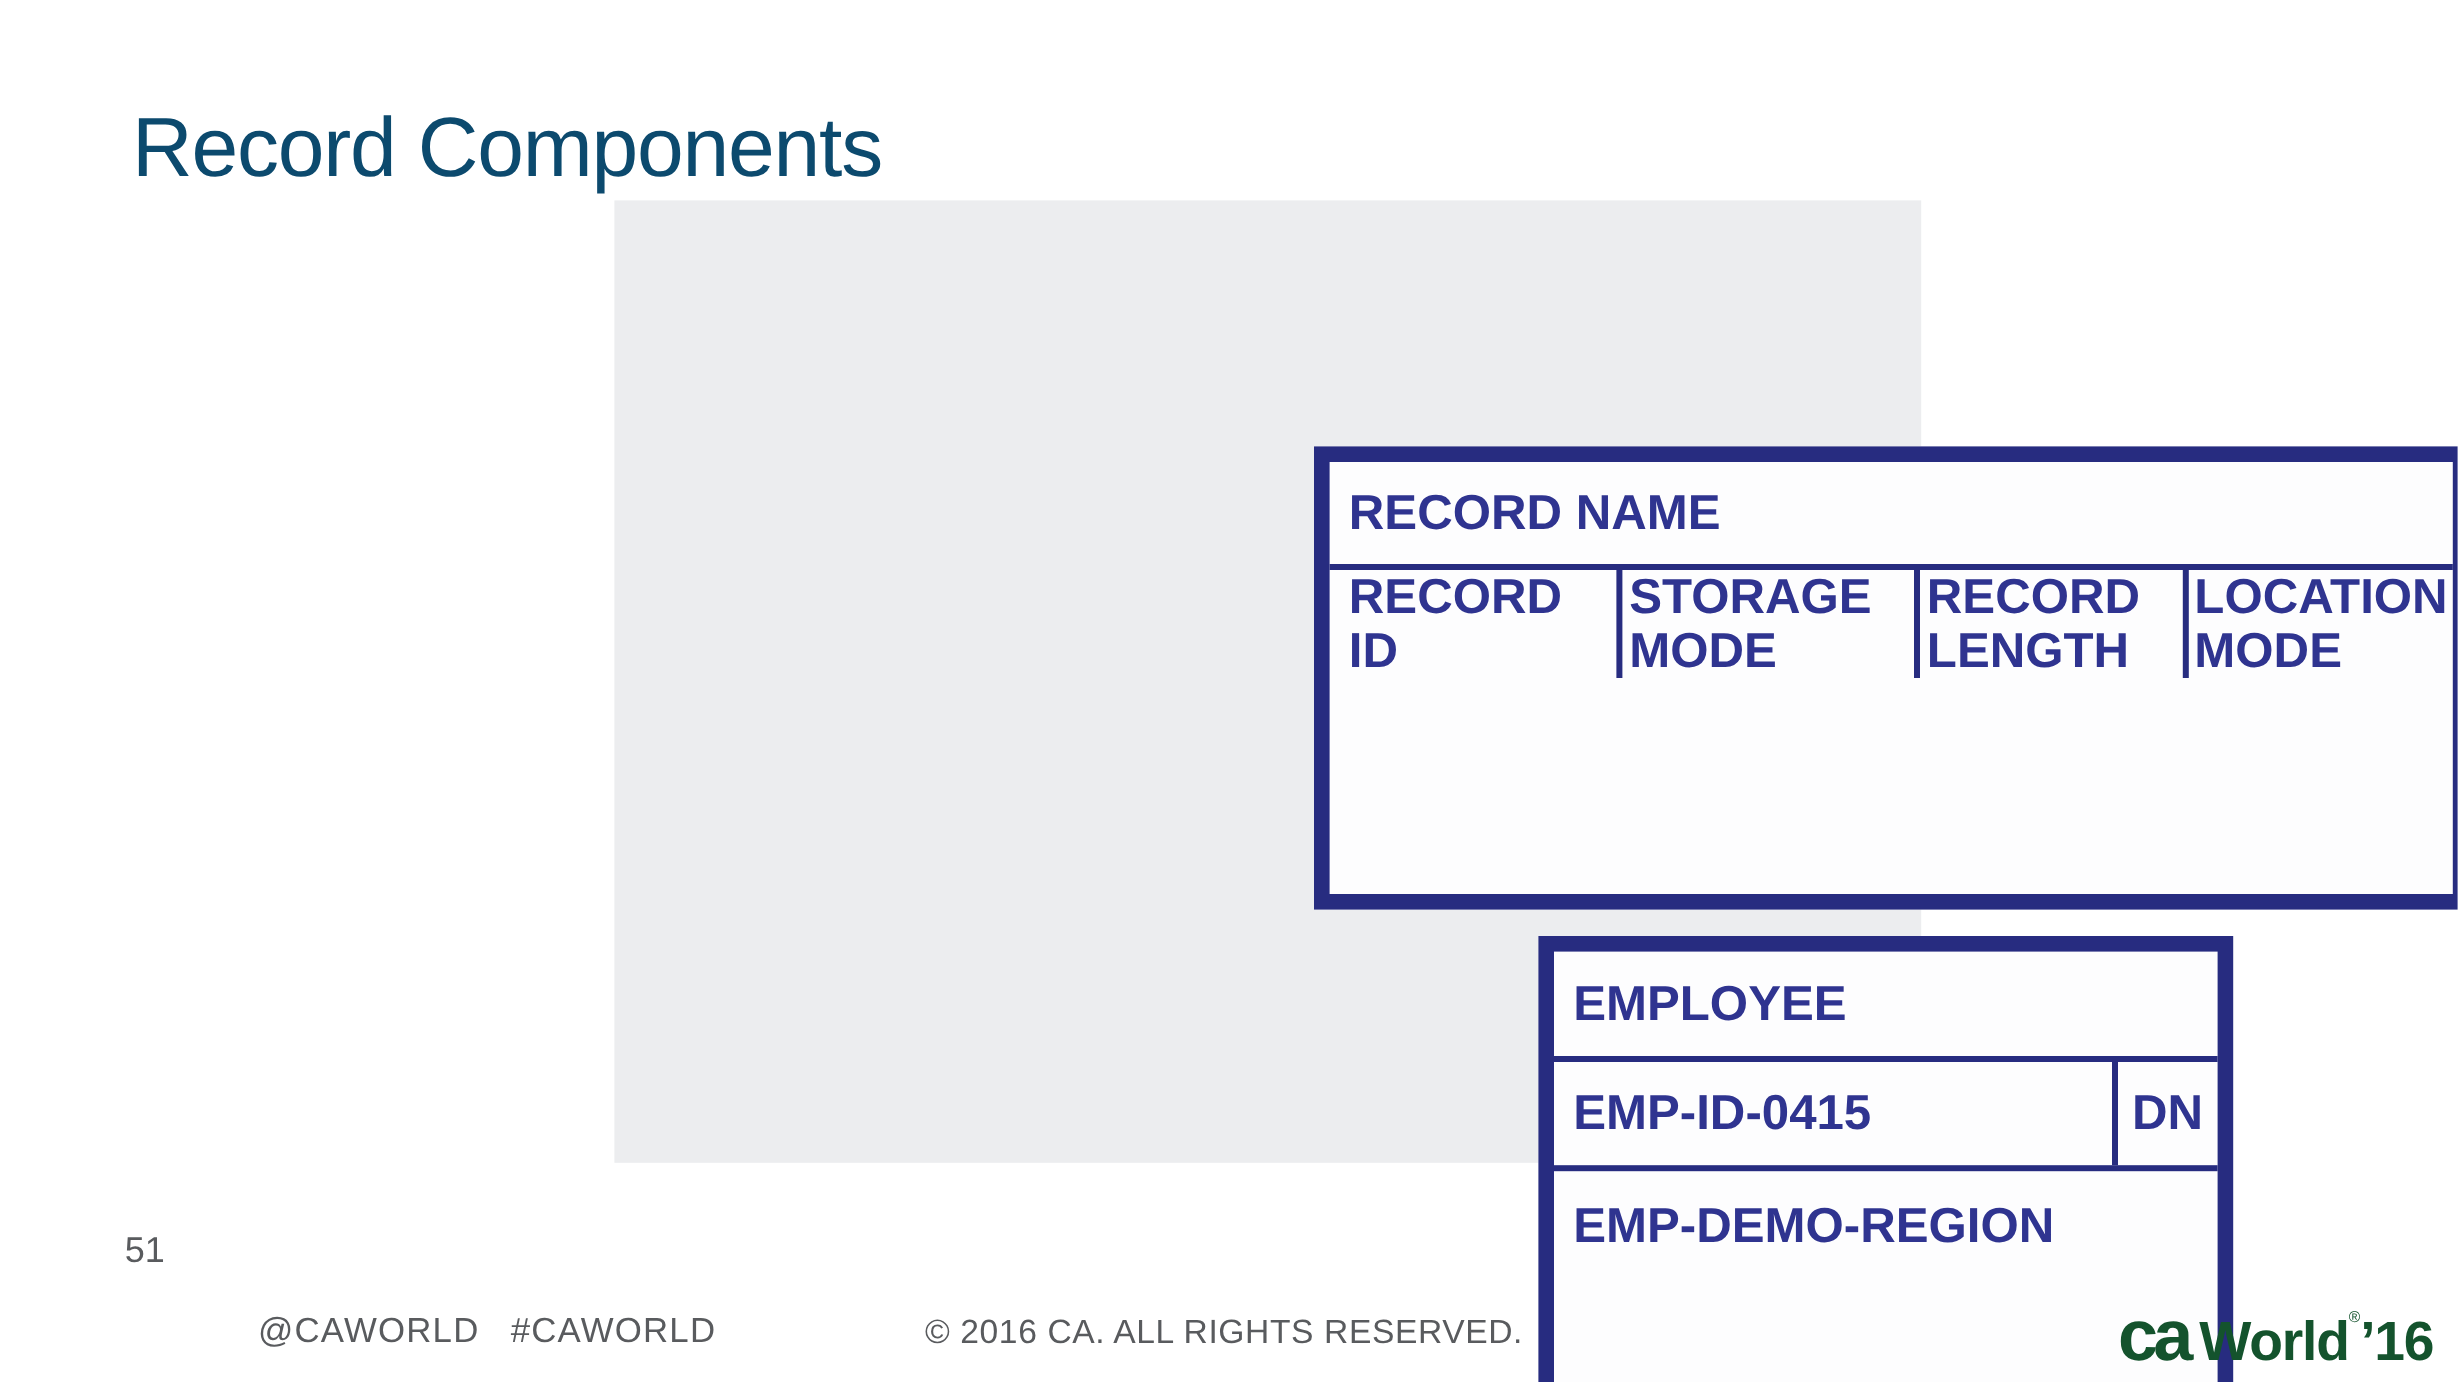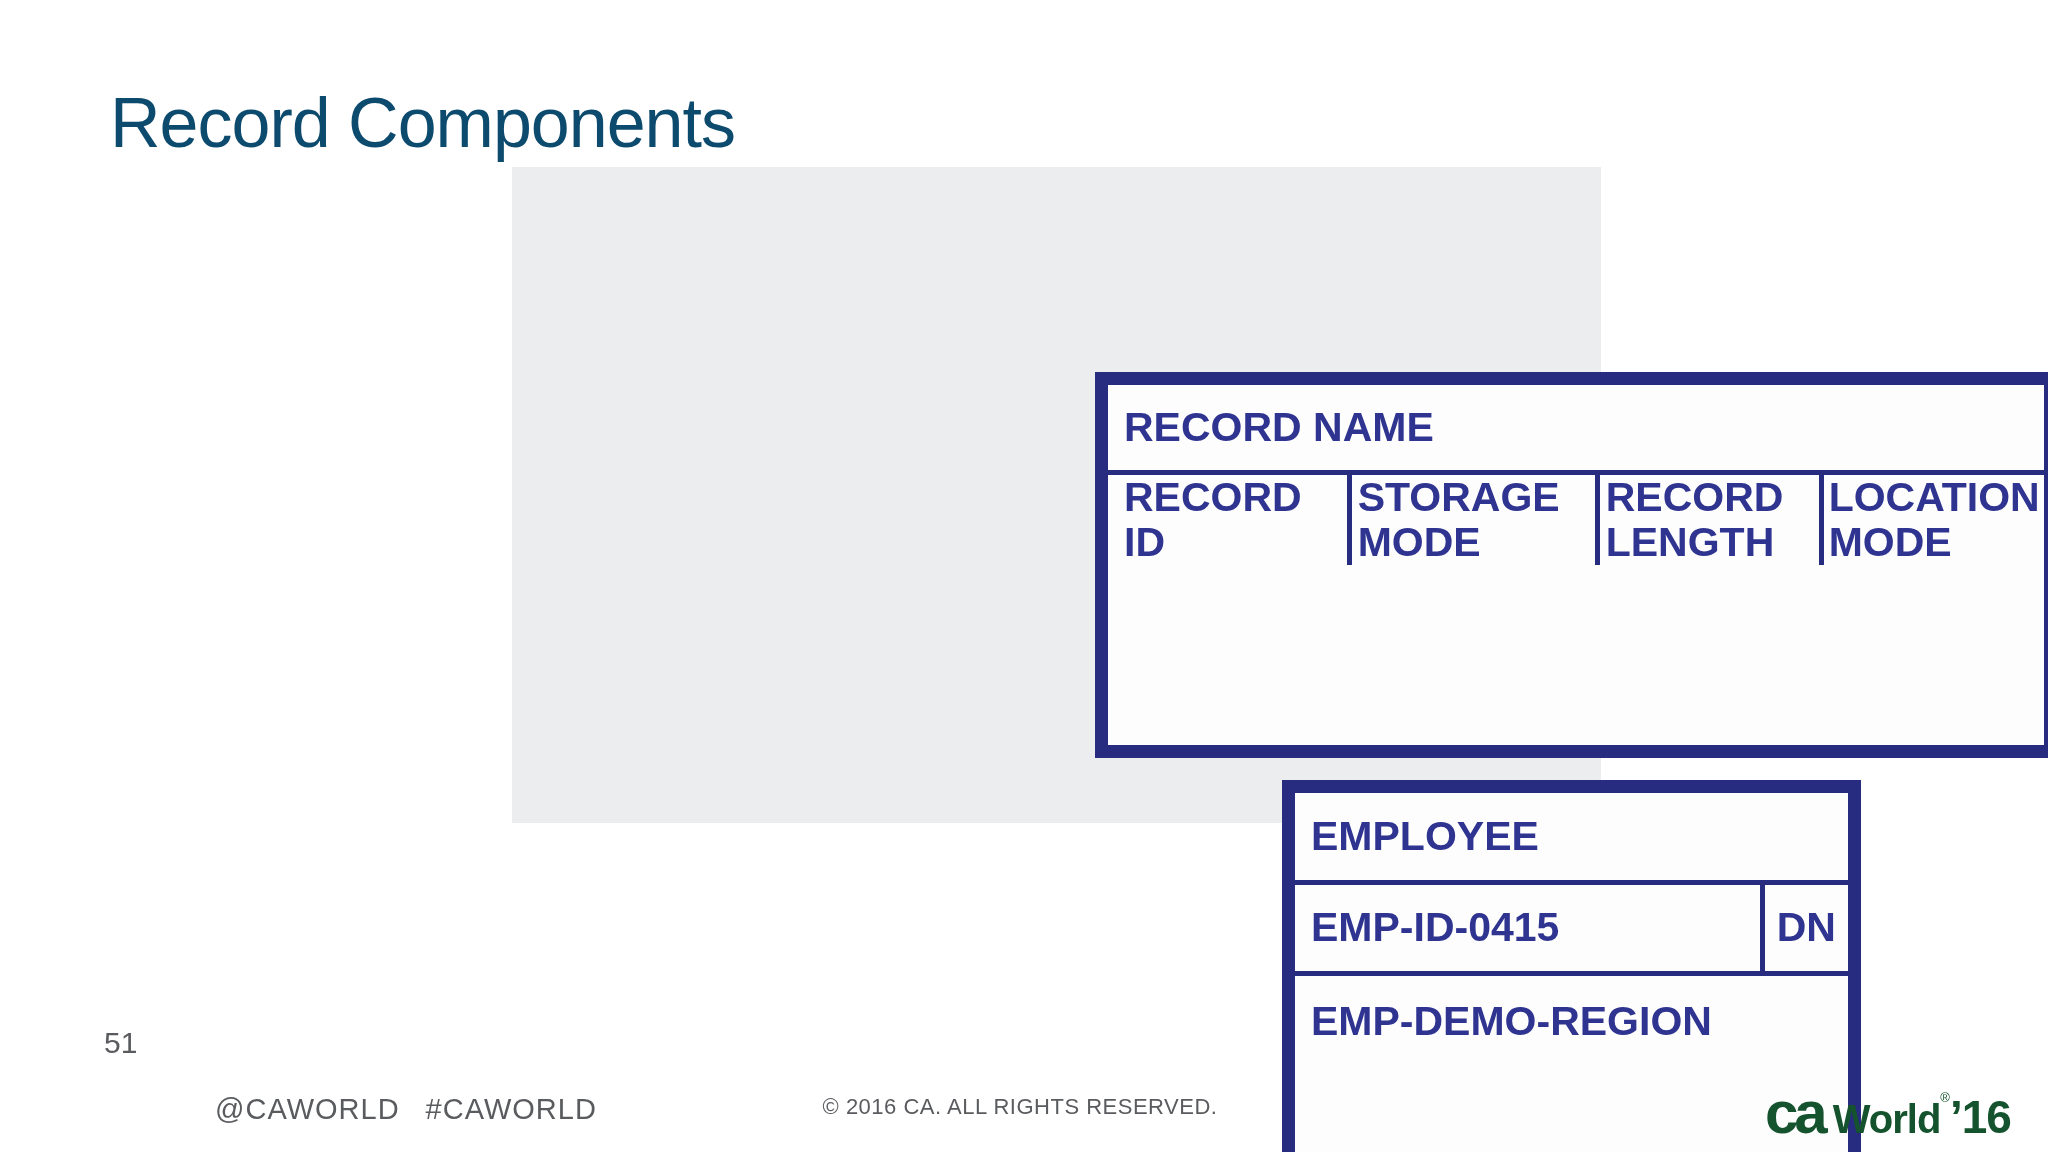--- a/index.html
+++ b/index.html
@@ -9,21 +9,21 @@
     font-family:"Liberation Sans", sans-serif;
   }
   
   .slide-title{
     position:absolute;left:110px;top:36px;
     font-size:70px;font-weight:400;letter-spacing:-1px;
     color:#0c4a6e;
   }
   
   .panel{
-    position:absolute;left:512px;top:167px;width:1089px;height:656px;
+    position:absolute;left:512px;top:167px;width:1089px;height:802px;
     background:#ECEDEF;
   }
   
   .dtable{
     position:absolute;background:#FDFDFE;
     border:13px solid #272C80;
     display:grid;grid-template-rows:1fr 1fr 1fr 1fr;
     box-sizing:border-box;
     color:#2F3490;font-weight:700;font-size:41px;line-height:1.1;
   }
@@ -52,28 +52,28 @@
     position:absolute;left:104px;top:1026px;
     font-size:30px;color:#595B5E;
   }
   .social{
     position:absolute;left:215px;top:1093px;
     font-size:29px;letter-spacing:1px;color:#595B5E;
     display:flex;gap:26px;
   }
   .copyright{
     position:absolute;left:1020px;top:1094px;transform:translateX(-50%);
-    font-size:22px;letter-spacing:0.5px;color:#595B5E;white-space:nowrap;
+    font-size:28px;letter-spacing:0.5px;color:#595B5E;white-space:nowrap;
   }
   .logo{
     position:absolute;left:1765px;top:1078px;
     color:#14532d;display:flex;align-items:baseline;white-space:nowrap;
   }
   .logo-ca{font-size:60px;font-weight:800;letter-spacing:-4px;margin-right:9px;}
-  .logo-world{font-size:40px;font-weight:700;letter-spacing:-1px;}
+  .logo-world{font-size:46px;font-weight:700;letter-spacing:-1px;}
   .logo-reg{font-size:13px;font-weight:400;align-self:flex-start;margin-top:12px;}
   .logo-year{font-size:46px;font-weight:700;letter-spacing:-1px;}
 </style>
 </head>
 <body>
 
 <h1 class="slide-title">Record Components</h1>
 
 <div class="panel">
 

